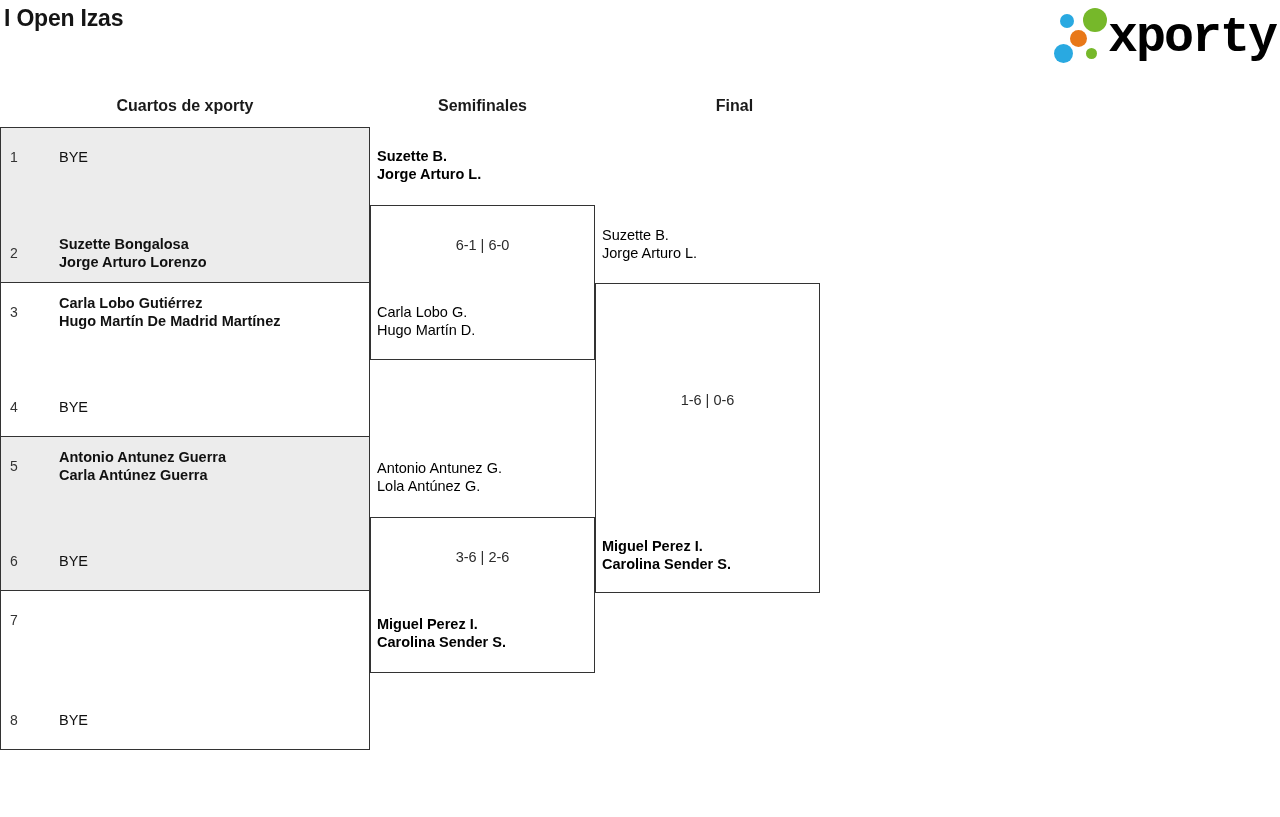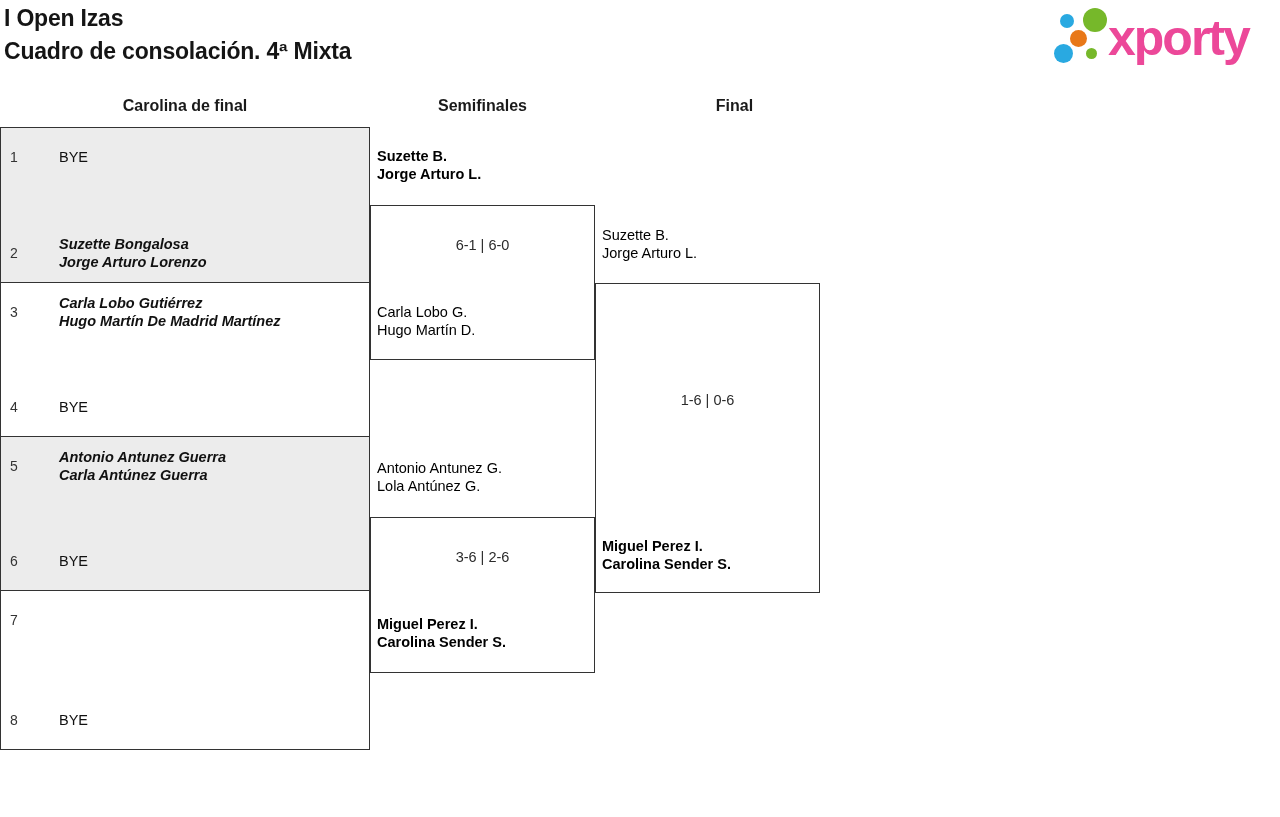--- a/index.html
+++ b/index.html
@@ -12,40 +12,40 @@
 
   
   .logo { position:absolute; left:1048px; top:5px; width:230px; height:70px; }
   .dot { position:absolute; border-radius:50%; }
   .dot.blue-sm   { left:12px; top:9px;  width:14px; height:14px; background:#29A9E1; }
   .dot.green-lg  { left:35px; top:3px;  width:24px; height:24px; background:#76B82A; }
   .dot.orange-md { left:22px; top:25px; width:17px; height:17px; background:#E87818; }
   .dot.blue-lg   { left:6px;  top:39px; width:19px; height:19px; background:#29A9E1; }
   .dot.green-sm  { left:38px; top:43px; width:11px; height:11px; background:#76B82A; }
   .wordmark { position:absolute; left:60px; top:8px; font-size:50px; line-height:1;
-              font-weight:bold; letter-spacing:-2px; color:#ec4899; }
+              font-weight:bold; letter-spacing:-2px; color:#000000;font-family:Liberation Mono, monospace; }
 
   
   .colhead { position:absolute; top:97px; text-align:center; font-size:16px; font-weight:600; color:#1a1a1a; }
   .colhead.qf { left:0;     width:370px; }
   .colhead.sf { left:370px; width:225px; }
   .colhead.fn { left:622px; width:225px; }
 
   
   .qf-table { position:absolute; left:0; top:127px; width:370px; height:623px;
               border:1px solid #333; display:grid; grid-template-rows:155px 154px 154px 158px; }
   .qrow { display:flex; flex-direction:column; justify-content:space-between; border-bottom:1px solid #333; }
   .qrow:last-child { border-bottom:none; }
   .qrow.gray { background:#ECECEC; }
   .slot { height:58px; display:flex; align-items:center; padding:0 9px; gap:9px; }
   .seed-num { min-width:13px; font-size:14px; color:#333; }
   .nm { font-size:14.5px; line-height:18px; color:#111;margin-left:27px; }
   .nm span { display:block; }
   .nm span:empty { display:none; }
-  .slot.winner .nm { font-weight:600;font-style:italic; }
+  .slot.winner .nm { font-weight:600; }
 
   
   .mbox { position:absolute; border:1px solid #333; background:transparent; }
   .mbox.sf1 { left:370px; top:205px; width:225px; height:155px; }
   .mbox.sf2 { left:370px; top:517px; width:225px; height:156px; }
   .mbox.fin { left:595px; top:283px; width:225px; height:310px; }
 
   .tlabel { position:absolute; font-size:14.5px; line-height:18px; color:#000000; }
   .tlabel span { display:block; }
   .tlabel.bold { font-weight:600; }
@@ -59,33 +59,32 @@
   .score { position:absolute; width:225px; text-align:center; font-size:14.5px; color:#2b2b2b; }
   .score.sf1 { left:370px; top:237px; }
   .score.sf2 { left:370px; top:549px; }
   .score.fin { left:595px; top:392px; }
 </style>
 </head>
 <body>
 
 <div class="titleblock">
   <div class="t">I Open Izas</div>
-  <div class="t">Cuadro de consolación. 4ª Mixta</div>
 </div>
 
 <div class="logo">
   <div class="dot blue-sm"></div>
   <div class="dot green-lg"></div>
   <div class="dot orange-md"></div>
   <div class="dot blue-lg"></div>
   <div class="dot green-sm"></div>
   <div class="wordmark">xporty</div>
 </div>
 
-<div class="colhead qf">Carolina de final</div>
+<div class="colhead qf">Cuartos de xporty</div>
 <div class="colhead sf">Semifinales</div>
 <div class="colhead fn">Final</div>
 
 <div class="qf-table">
 
   <div class="qrow gray">
     <div class="slot">
       <span class="seed-num">1</span>
       <span class="nm">
           <span>BYE</span>

